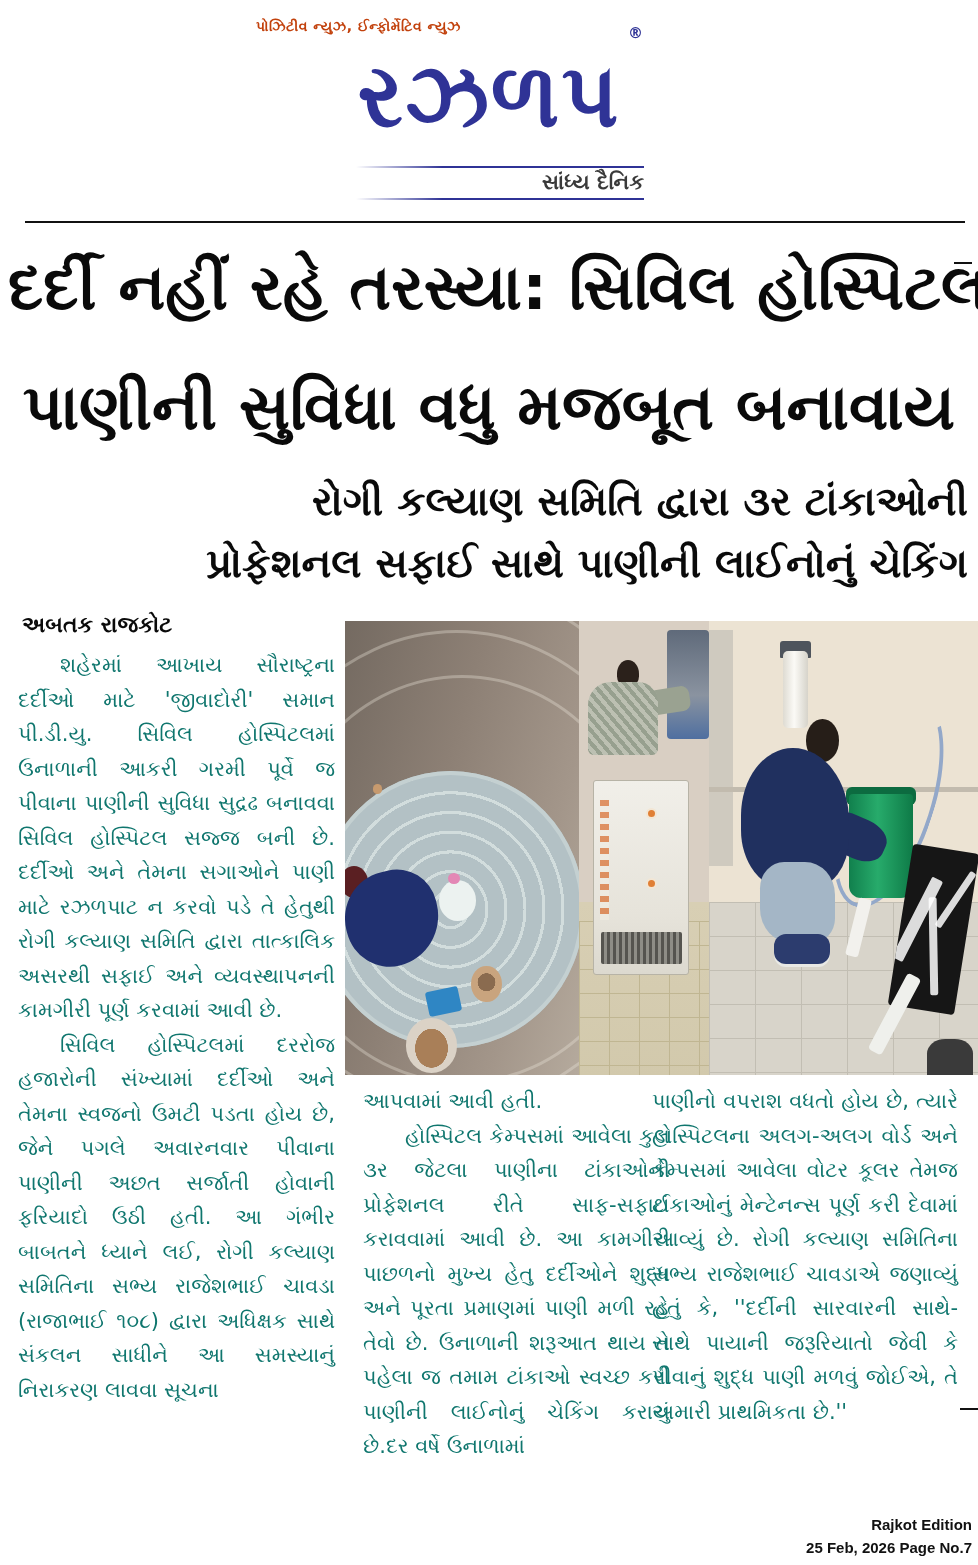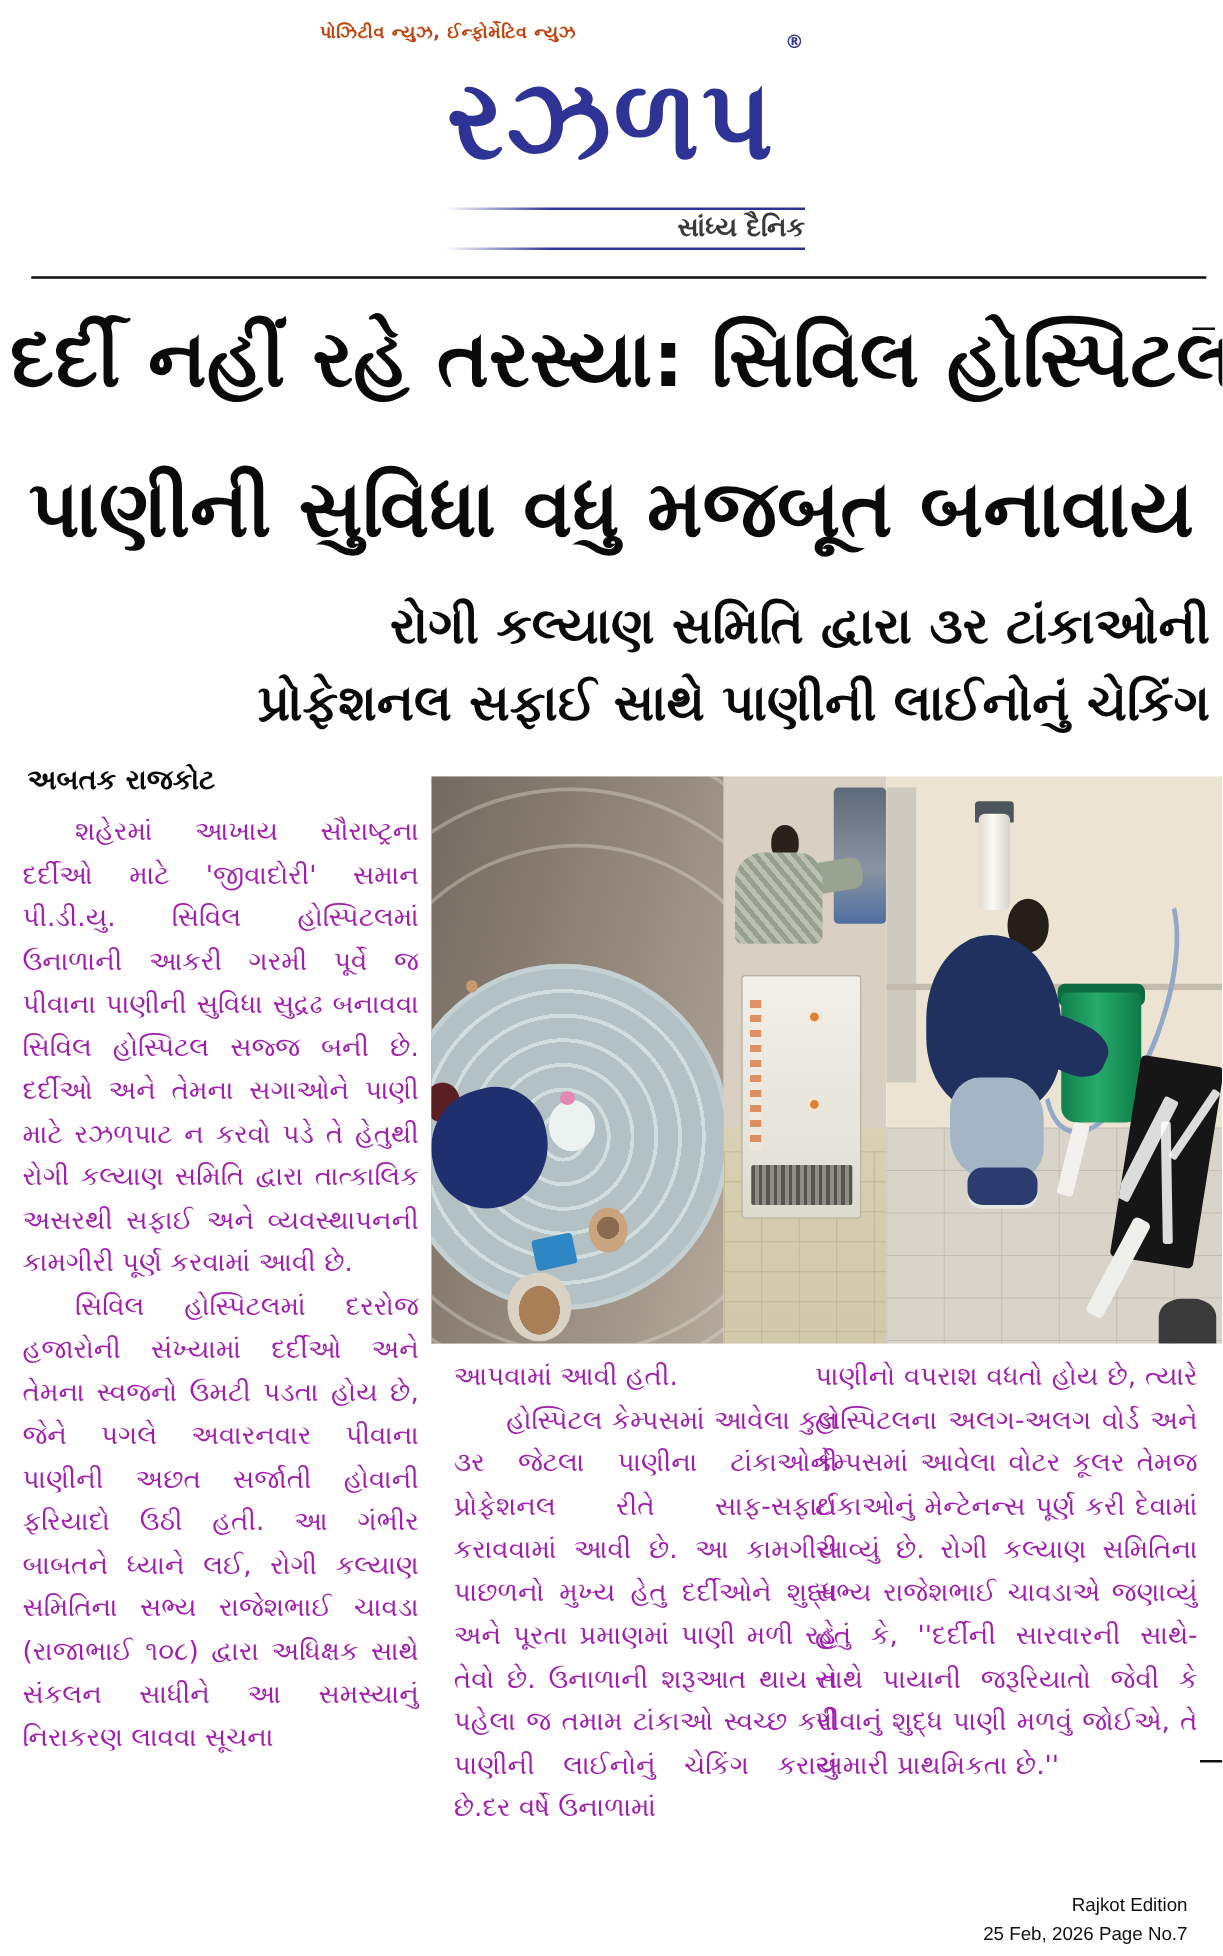--- a/index.html
+++ b/index.html
@@ -64,21 +64,21 @@
 
   
   .byline {
     position: absolute; left: 22px; top: 612px;
     font-size: 22px; font-weight: bold; color: #0a0a0a;
   }
 
   
   .body-col {
     position: absolute;
-    font-size: 21px; line-height: 34.5px; text-align: justify; color: #a21caf;
+    font-size: 21px; line-height: 34.5px; text-align: justify; color: #0f766e;
   }
   .col-1 { left: 18px;  top: 648px;  width: 317px; height: 840px; }
   .col-2 { left: 346px; top: 1084px; width: 307px; height: 430px; margin-left: 17px; }
   .col-3 { left: 652px; top: 1084px; width: 306px; height: 430px; }
   .body-col p { margin: 0; }
   .body-col p.indent { text-indent: 42px; }
 
   
   .photos {
     position: absolute; left: 345px; top: 621px; width: 633px; height: 454px;
@@ -223,22 +223,22 @@
   }
   .device-streak { position: absolute; background: rgba(255,255,255,.85); border-radius: 2px; }
   .streak-1 { left: 15%; top: 18%; width: 18%; height: 55%; transform: rotate(18deg); }
   .streak-2 { left: 48%; top: 30%; width: 12%; height: 60%; transform: rotate(-10deg); }
   .streak-3 { left: 70%; top: 10%; width: 10%; height: 40%; transform: rotate(25deg); }
   .white-tube { position: absolute; left: 66%; top: 77%; width: 5.5%; height: 19%; background: #eff0ec; border-radius: 4px; transform: rotate(28deg); }
   .floor-cloth { position: absolute; right: 2%; bottom: 0; width: 17%; height: 8%; background: #3a3a3a; border-radius: 40% 40% 0 0; }
 
   
   .footer {
-    position: absolute; right: 28px; top: 1513px; text-align: right;
-    font-family: "Liberation Sans", sans-serif; font-size: 15px; font-weight: 400;
+    position: absolute; right: 6px; top: 1513px; text-align: right;
+    font-family: "Liberation Sans", sans-serif; font-size: 15px; font-weight: 700;
     color: #111; line-height: 23px;
   }
 </style>
 </head>
 <body>
 
 <div class="page">
 
   <div class="masthead">
     <div class="tagline">પોઝિટીવ ન્યુઝ, ઈન્ફોર્મેટિવ ન્યુઝ</div>

